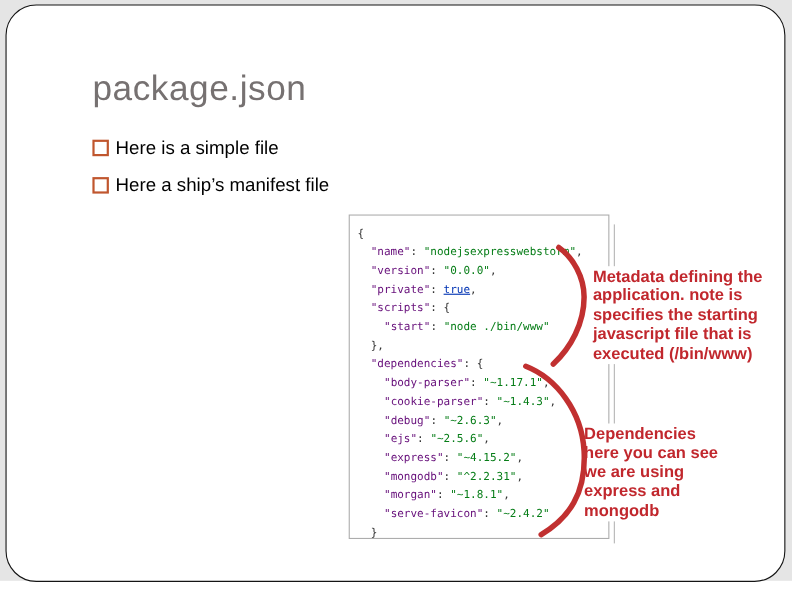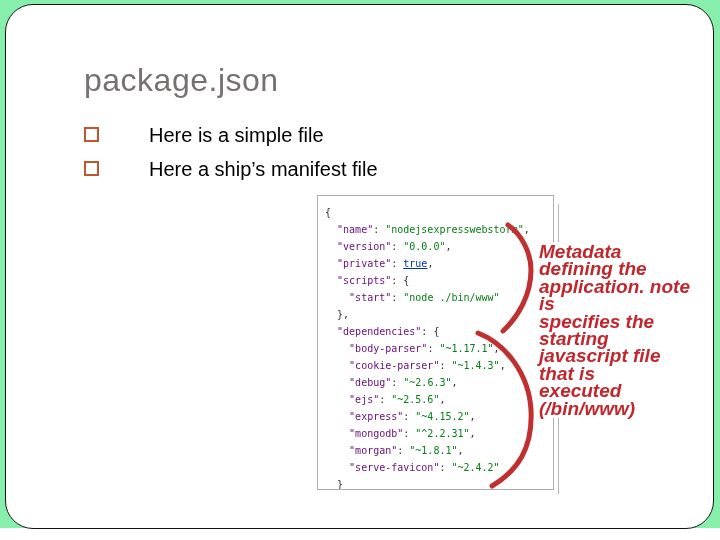--- a/index.html
+++ b/index.html
@@ -8,21 +8,21 @@
     width: 720px;
     height: 540px;
     background: #ffffff;
     overflow: hidden;
     font-family: "Liberation Sans", sans-serif;
   }
   #stage {
     position: relative;
     width: 720px;
     height: 528px;
-    background: #86efac;
+    background: #e5e5e5;
   }
   .frame {
     position: absolute;
     left: 5px;
     top: 4px;
     width: 709px;
     height: 525px;
     border: 1.5px solid #141414;
     border-radius: 28px;
     box-sizing: border-box;
@@ -48,24 +48,23 @@
   .bullet-row.b2 { top: 157px; }
   .bullet-square {
     display: inline-block;
     width: 11px;
     height: 11px;
     border: 2px solid var(--bullet_square, #c0562e);
     margin: 4px 6px 0 0;
     flex: 0 0 auto;
   }
   .bullet-label {
-    font-size: 20px;
+    font-size: 17px;
     color: var(--body_text, #000000);
     line-height: 24px;
-    margin-left: 44px;
   }
   .code-box {
     position: absolute;
     left: 317px;
     top: 195px;
     width: 237px;
     height: 295px;
     background: #ffffff;
     border: 1px solid var(--box_border, #adadad);
     box-sizing: border-box;
@@ -92,22 +91,21 @@
     height: 290px;
     background: #b5b5b5;
     z-index: 1;
   }
   .annotation {
     position: absolute;
     z-index: 3;
     background: #ffffff;
     color: var(--annotation_red, #c1272d);
     font-weight: bold;
-    font-style: italic;
-    font-size: 19px;
+    font-size: 15px;
     line-height: 17.4px;
     white-space: pre-line;
     padding: 1px 2px;
   }
   .annotation.a1 { left: 537px; top: 242px; width: 156px; }
   .annotation.a2 { left: 529px; top: 385px; width: 136px; }
   .brace-layer {
     position: absolute;
     left: 0;
     top: 0;
@@ -147,19 +145,24 @@
   </div>
 
   <div class="edge-shadow-line"></div>
 
   <div class="annotation a1">Metadata defining the
 application. note is
 specifies the starting
 javascript file that is
 executed (/bin/www)</div>
 
+  <div class="annotation a2">Dependencies
+here you can see
+we are using
+express and
+mongodb</div>
 
   <svg class="brace-layer" viewBox="0 0 720 540" xmlns="http://www.w3.org/2000/svg">
     <path d="M 508 225 C 521 234 531 252 531 270 C 531 294 519 316 503 331"></path>
     <path d="M 478 333 C 506 344 529 374 531 410 C 533 449 517 471 492 486"></path>
   </svg>
 
 </div>
 
 </body></html>

